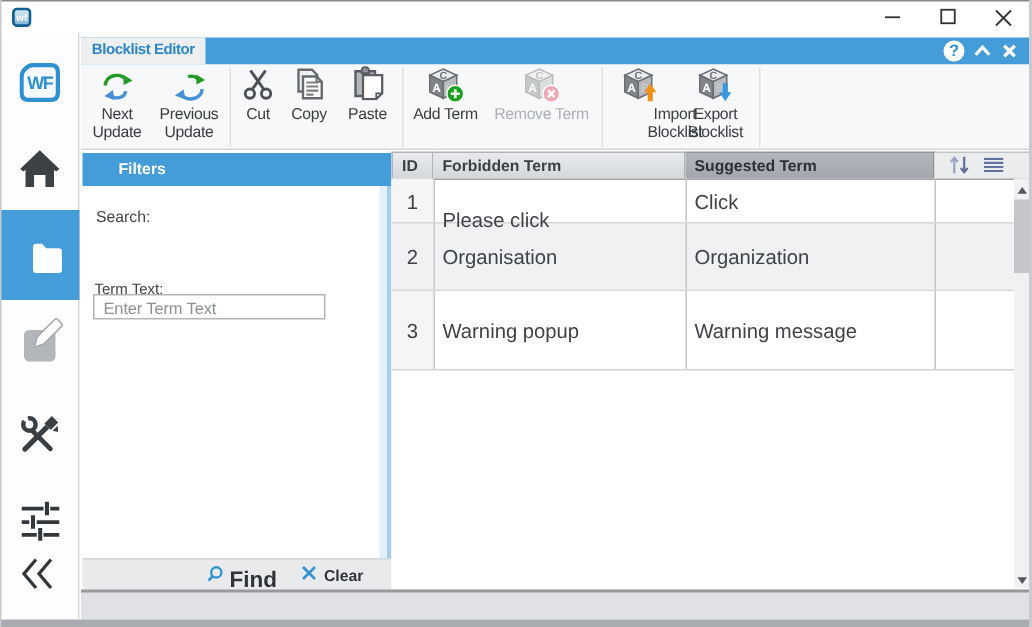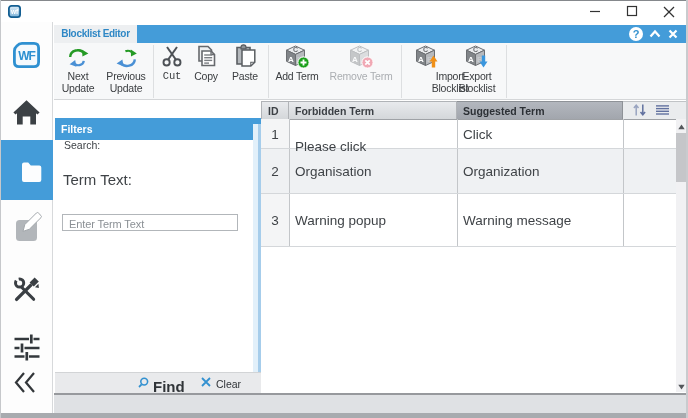--- a/index.html
+++ b/index.html
@@ -192,49 +192,49 @@
     <polygon points="10.5,9.4 19.5,5.2 19.5,16.3 10.5,20.5" fill="#b6b9bd" stroke="#6b6e72" stroke-width="1"></polygon>
     <text x="10.5" y="7.4" font-size="7" font-weight="bold" fill="#6b6e72" text-anchor="middle">C</text>
     <text x="6" y="16.5" font-size="8" font-weight="bold" fill="#fff" text-anchor="middle">A</text>
     <text x="15" y="16.5" font-size="8" font-weight="bold" fill="#c8cbce" text-anchor="middle">B</text>
     <path d="M18.5 22.5 L14.5 16.5 L16.8 16.5 L16.8 10.5 L20.2 10.5 L20.2 16.5 L22.5 16.5 Z" fill="#3a96dd"></path>
   </svg>
 
   
   <div class="abs tblbl" style="left:48px;"><span>Next<br>Update</span></div>
   <div class="abs tblbl" style="left:96px;"><span>Previous<br>Update</span></div>
-  <div class="abs tblbl" style="left:142px;font-family:Liberation Mono, monospace;"><span>Cut</span></div>
+  <div class="abs tblbl" style="left:142px;"><span>Cut</span></div>
   <div class="abs tblbl" style="left:176px;"><span>Copy</span></div>
   <div class="abs tblbl" style="left:215px;"><span>Paste</span></div>
   <div class="abs tblbl" style="left:267px;"><span>Add Term</span></div>
   <div class="abs tblbl" style="left:321px;width:80px;color:#abaeb2;"><span>Remove Term</span></div>
   <div class="abs tblbl" style="left:420px;"><span>Import<br>Blocklist</span></div>
   <div class="abs tblbl" style="left:447px;"><span>Export<br>Blocklist</span></div>
 
   
   <div class="abs" style="left:55px;top:102px;width:206px;height:270px;background:#fff;"></div>
-  <div class="abs blue" style="left:55px;top:102px;width:206px;height:22px;color:#fff;font-size:10.5px;font-weight:700;line-height:23px;padding-left:6px;margin-top:16px;">Filters</div>
+  <div class="abs blue" style="left:55px;top:102px;width:206px;height:22px;color:#fff;font-size:10.5px;font-weight:700;line-height:23px;padding-left:24px;">Filters</div>
   <div class="abs" style="left:253px;top:124px;width:5px;height:248px;background:#e2f0fa;"></div>
   <div class="abs" style="left:258px;top:124px;width:3px;height:248px;background:#a6cdeb;"></div>
   <div class="abs" style="left:64px;top:139px;font-size:10.5px;color:#3f4347;">Search:</div>
-  <div class="abs" style="left:63px;top:171px;font-size:15px;color:#3f4347;">Term Text:</div>
-  <div class="abs" style="left:62px;top:196px;width:176px;height:17px;border:1px solid #b2b6ba;background:#fff;margin-top:18px;">
+  <div class="abs" style="left:63px;top:188px;font-size:10px;color:#3f4347;">Term Text:</div>
+  <div class="abs" style="left:62px;top:196px;width:155px;height:17px;border:1px solid #b2b6ba;background:#fff;">
     <span style="position:absolute;left:6px;top:2.5px;font-size:11px;letter-spacing:-0.1px;color:#8b9095;">Enter Term Text</span>
   </div>
   
   <div class="abs" style="left:55px;top:372px;width:206px;height:21px;background:#e9eaec;border-top:1px solid #d2d4d6;"></div>
   <svg class="abs" style="left:138px;top:377px;" width="11" height="11" viewBox="0 0 11 11">
     <circle cx="6.2" cy="4.6" r="3.4" fill="none" stroke="#3391d0" stroke-width="1.6"></circle>
     <line x1="3.6" y1="7.4" x2="1" y2="10" stroke="#3391d0" stroke-width="1.8"></line>
   </svg>
   <div class="abs" style="left:153px;top:378px;font-size:15px;font-weight:700;color:#303438;">Find</div>
   <svg class="abs" style="left:201px;top:377px;" width="10" height="10" viewBox="0 0 10 10">
     <path d="M1 1 L9 9 M9 1 L1 9" stroke="#3391d0" stroke-width="1.8"></path>
   </svg>
-  <div class="abs" style="left:216px;top:378px;font-size:10.5px;font-weight:400;color:#303438;">Clear</div>
+  <div class="abs" style="left:216px;top:378px;font-size:10.5px;font-weight:700;color:#303438;">Clear</div>
 
   
   <div class="abs" style="left:261px;top:101px;width:425px;height:292px;background:#fff;"></div>
   
   <div class="hdr" style="left:261px;width:28px;border-left:1px solid #b0b3b7;">ID</div>
   <div class="hdr" style="left:457px;width:166px;background:linear-gradient(#b3b7be,#a2a6ad);color:#2c3035;border-top:1px solid #8e9297;border-right:1px solid #8e9297;">Suggested Term</div>
   <div class="hdr" style="left:289px;width:168px;">Forbidden Term</div>
   <div class="hdr" style="left:623px;width:63px;background:#eaecee;border-right:none;border-top:1px solid #c0c3c6;"></div>
   <div class="abs" style="left:261px;top:119px;width:425px;height:1px;background:#9fa2a6;"></div>
   

